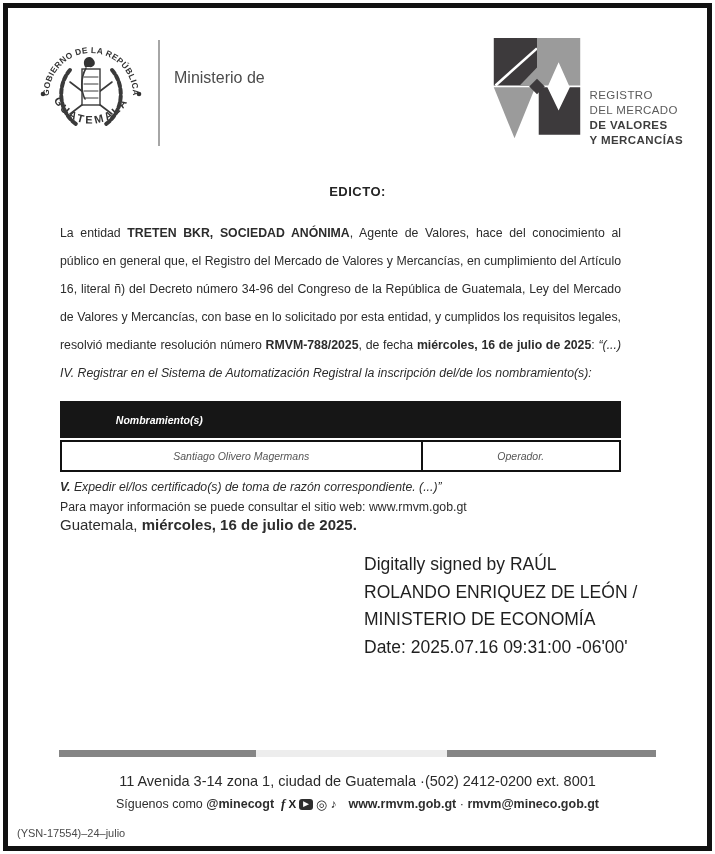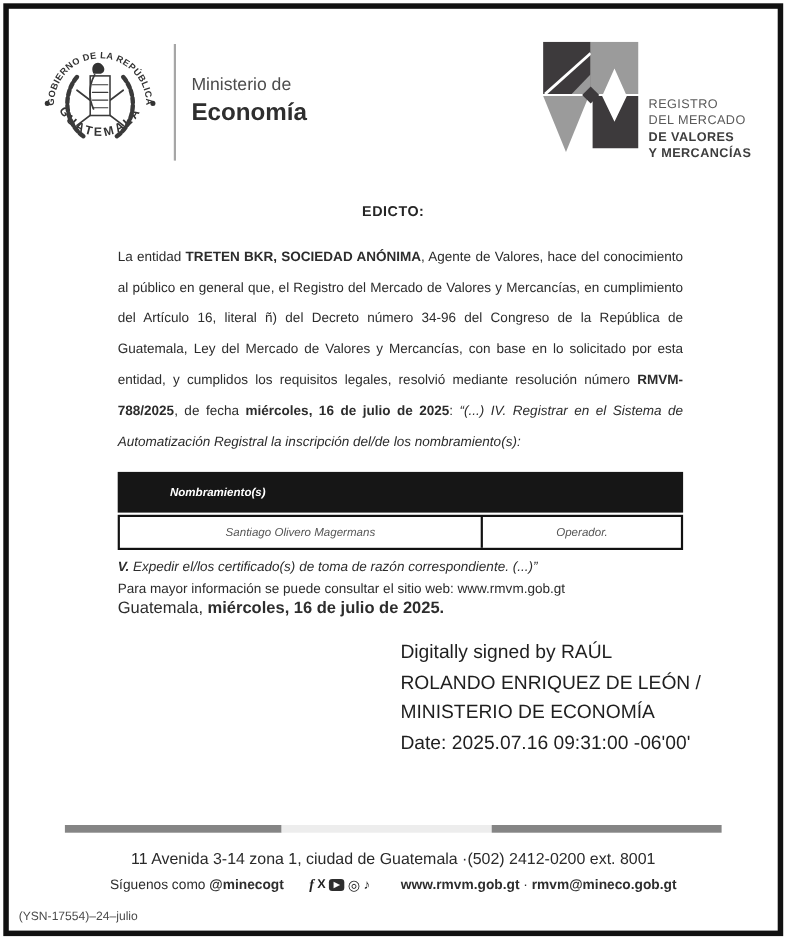--- a/index.html
+++ b/index.html
@@ -21,21 +21,21 @@
 
   .registry-group{display:flex;align-items:flex-start;margin-top:2px;}
   .rmvm-logo{width:88px;height:102px;}
   .registry-text{margin-left:9px;margin-top:50px;font-size:11.5px;line-height:15px;
                  letter-spacing:0.4px;color:#5a5a5a;}
   .registry-text .b{font-weight:700;color:#3d3d3d;}
 
   
   .title{text-align:center;margin-top:24px;font-weight:700;font-size:13px;
          letter-spacing:0.5px;color:#242424;}
-  .content{padding:0 86px 0 99px;}
+  .content{padding:0 86px 0 52px;}
   .body-text{margin-top:20px;text-align:justify;font-size:12.3px;line-height:28px;color:#2c2c2c;}
   .rich b{font-weight:700;} .rich i{font-style:italic;}
 
   .doc-table{margin-top:14px;font-size:10.5px;}
   .t-head{display:flex;background:#161616;color:#fff;font-style:italic;font-weight:700;
           height:37px;align-items:center;text-align:center;}
   .t-row{display:flex;border:2px solid #111;margin-top:2px;height:28px;align-items:center;
          font-style:italic;color:#555;text-align:center;}
   .c1{width:64.6%;} .c2{width:35.4%;}
   .t-head .c1{border-right:1px solid #3c3c3c;height:100%;display:flex;align-items:center;justify-content:center;}
@@ -57,21 +57,21 @@
   .digital{position:absolute;left:356px;top:2px;width:330px;font-size:17.5px;
            line-height:27.5px;color:#1f1f1f;}
 
   
   .footer{position:absolute;left:0;right:0;bottom:34px;text-align:center;}
   .bar{width:598px;height:7px;margin:0 auto 16px auto;display:flex;}
   .bar-seg1{width:33%;background:#858585;}
   .bar-seg2{width:32%;background:#ededed;}
   .bar-seg3{width:35%;background:#858585;}
   .addr{font-size:14.5px;color:#2a2a2a;margin-bottom:7px;}
-  .social{font-size:12.5px;color:#2e2e2e;display:flex;justify-content:center;align-items:center;gap:20px;}
+  .social{font-size:12.5px;color:#2e2e2e;display:flex;justify-content:center;align-items:center;gap:4px;}
   .social .rich b{font-weight:700;}
   .icons{display:inline-flex;align-items:center;gap:3px;margin:0 8px 0 3px;}
   .sico{display:inline-flex;align-items:center;justify-content:center;font-weight:700;color:#222;}
   .fb{font-family:"Liberation Serif",serif;font-style:italic;font-size:13px;}
   .xx{font-size:11.5px;font-weight:700;}
   .yt{background:#2e2e2e;color:#fff;width:14px;height:11px;border-radius:3px;font-size:7px;}
   .ig{font-size:13px;font-weight:400;}
   .tk{font-size:12px;}
   .page-ref{position:absolute;left:9px;bottom:7px;font-size:11px;color:#4a4a4a;}
 </style>
@@ -98,21 +98,20 @@
           <path d="M 34,45 L 76,77 M 76,45 L 34,77" stroke-width="1.6"></path>
           <rect x="46" y="32" width="18" height="36" fill="#fff" stroke-width="1.4"></rect>
           <path d="M 48,40 h 14 M 48,47 h 14 M 48,54 h 14 M 48,61 h 14" stroke-width="1"></path>
           <path d="M 49,30 C 45,22 53,17 57,22 C 61,26 58,31 53,30 Z" fill="#333" stroke="none"></path>
           <path d="M 50,31 C 44,42 45,54 49,62" stroke-width="1.6"></path>
         </g>
       </svg>
       <div class="v-divider"></div>
       <div class="ministry-text">
         <div class="ministry-l1">Ministerio de</div>
-        <div class="ministry-l2">Economía</div>
       </div>
     </div>
 
     <div class="registry-group">
       <svg class="rmvm-logo" viewBox="0 0 100 118">
         <polygon points="0,0 50,0 50,55 0,55" fill="#3d3a3c"></polygon>
         <polygon points="50,34 50,55 30,55" fill="#9b9b9b"></polygon>
         <line x1="50" y1="12" x2="2" y2="55" stroke="#fff" stroke-width="3"></line>
         <polygon points="50,0 100,0 100,55 87,55 75,28 63,55 50,55" fill="#9b9b9b"></polygon>
         <polygon points="0,57 48,57 24,116" fill="#9b9b9b"></polygon>

